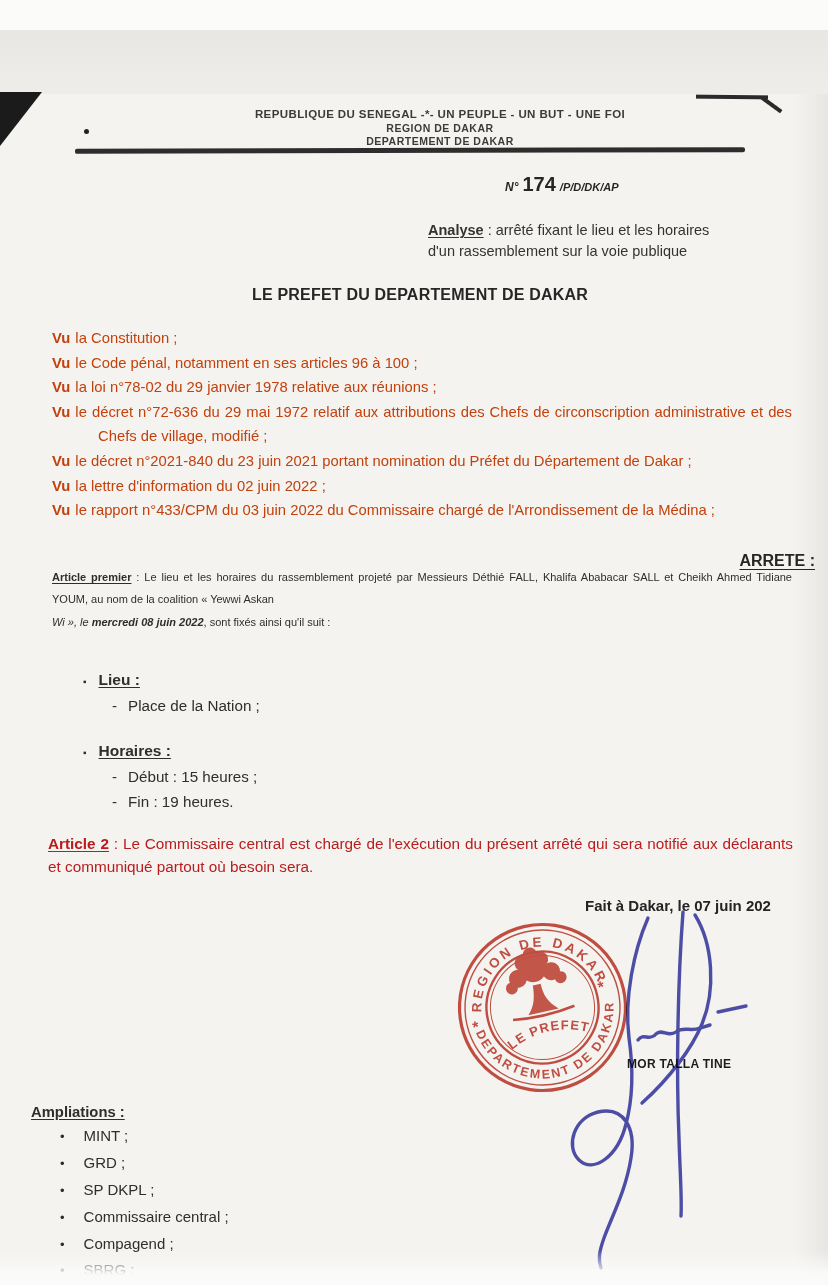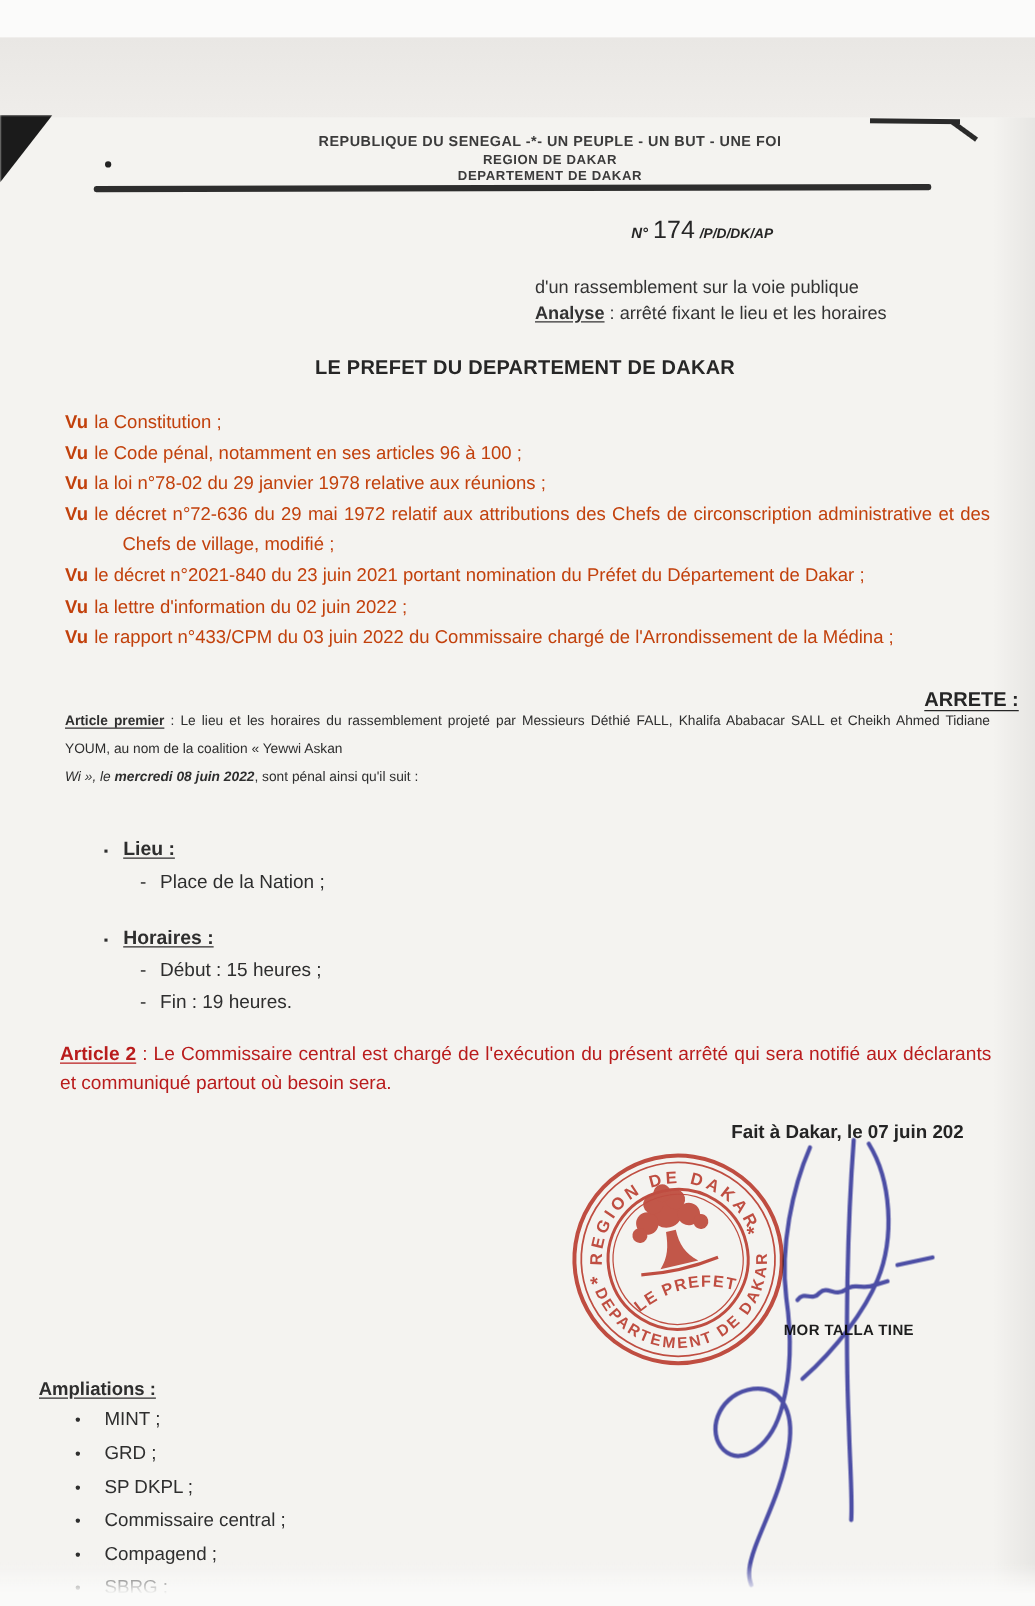--- a/index.html
+++ b/index.html
@@ -22,21 +22,21 @@
   .fade-bottom{left:0;top:1250px;width:828px;height:35px;background:linear-gradient(rgba(250,250,249,0),#fafaf9 72%);z-index:9;}
 
   .doc{filter:blur(0.25px);}
   
   .hdr{left:55px;top:107px;width:770px;text-align:center;color:#3b3b3b;}
   .hdr-l1{font-size:11.5px;font-weight:bold;letter-spacing:.4px;line-height:14.5px;}
   .hdr-l2,.hdr-l3{font-size:10.5px;font-weight:bold;letter-spacing:.5px;line-height:13.5px;}
   .rule{left:75px;top:148px;width:670px;height:4.5px;background:#2d2d2d;border-radius:2px;transform:rotate(-0.15deg);}
   .ref{left:505px;top:173px;display:flex;align-items:baseline;gap:4px;color:#262626;}
   .ref-no{font-size:12px;font-weight:bold;font-style:italic;}
-  .ref-num{font-size:20px;font-weight:normal;}
+  .ref-num{font-size:20px;font-weight:bold;}
   .ref-suffix{font-size:11px;font-weight:bold;font-style:italic;}
   
   .analyse{left:428px;top:220px;width:345px;font-size:14.5px;line-height:20.5px;color:#333;}
   .u-b{font-weight:bold;text-decoration:underline;text-underline-offset:2px;}
   
   .title{left:15px;top:286px;width:810px;text-align:center;font-size:16px;font-weight:bold;letter-spacing:.2px;color:#262626;}
   .arrete{left:5px;top:552px;width:810px;text-align:right;font-size:16px;font-weight:bold;color:#262626;}
   .arrete span{text-decoration:underline;text-underline-offset:3px;}
   
   .visas{left:52px;top:326px;width:740px;font-size:14.8px;line-height:24.6px;text-align:justify;color:#c2410c;}
@@ -86,41 +86,41 @@
     </div>
     <div class="abs rule"></div>
 
     <div class="abs ref">
       <span class="ref-no">N°</span>
       <span class="ref-num">174</span>
       <span class="ref-suffix">/P/D/DK/AP</span>
     </div>
 
     <div class="abs analyse">
+      <div><span class="u-b">Analyse</span><span> : arrêté fixant le lieu et les horaires</span></div>
       <div>d'un rassemblement sur la voie publique</div>
-      <div><span class="u-b">Analyse</span><span> : arrêté fixant le lieu et les horaires</span></div>
     </div>
 
     <div class="abs title">LE PREFET DU DEPARTEMENT DE DAKAR</div>
 
     <div class="abs visas">
       <div class="visa"><b>Vu</b><span>la Constitution ;</span></div>
       <div class="visa"><b>Vu</b><span>le Code pénal, notamment en ses articles 96 à 100 ;</span></div>
       <div class="visa"><b>Vu</b><span>la loi n°78-02 du 29 janvier 1978 relative aux réunions ;</span></div>
       <div class="visa"><b>Vu</b><span>le décret n°72-636 du 29 mai 1972 relatif aux attributions des Chefs de circonscription administrative et des Chefs de village, modifié ;</span></div>
       <div class="visa"><b>Vu</b><span>le décret n°2021-840 du 23 juin 2021 portant nomination du Préfet du Département de Dakar ;</span></div>
       <div class="visa"><b>Vu</b><span>la lettre d'information du 02 juin 2022 ;</span></div>
       <div class="visa"><b>Vu</b><span>le rapport n°433/CPM du 03 juin 2022 du Commissaire chargé de l'Arrondissement de la Médina ;</span></div>
     </div>
 
     <div class="abs arrete"><span>ARRETE :</span></div>
 
     <div class="abs art1">
       <span class="u-b">Article premier</span><span> : Le lieu et les horaires du rassemblement projeté par Messieurs Déthié FALL, Khalifa Ababacar SALL et Cheikh Ahmed Tidiane YOUM, au nom de la coalition « Yewwi Askan</span><br>
-      <span class="ital">Wi », le </span><span class="bold-ital">mercredi 08 juin 2022</span><span>, sont pénal ainsi qu'il suit :</span>
+      <span class="ital">Wi », le </span><span class="bold-ital">mercredi 08 juin 2022</span><span>, sont fixés ainsi qu'il suit :</span>
     </div>
 
     <div class="abs brow" style="left:83px;top:671px;">
       <span class="sq">▪</span>
       <span class="u-b blab">Lieu :</span>
     </div>
     <div class="abs drow" style="left:112px;top:697px;">
       <span>-</span>
       <span>Place de la Nation ;</span>
     </div>

